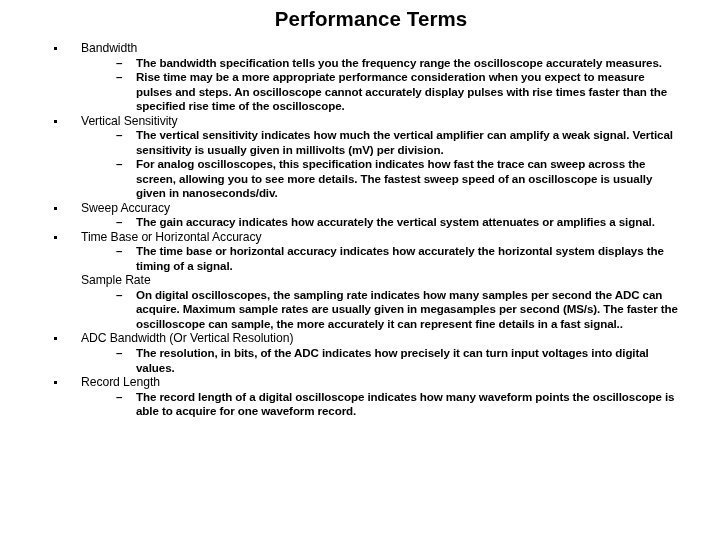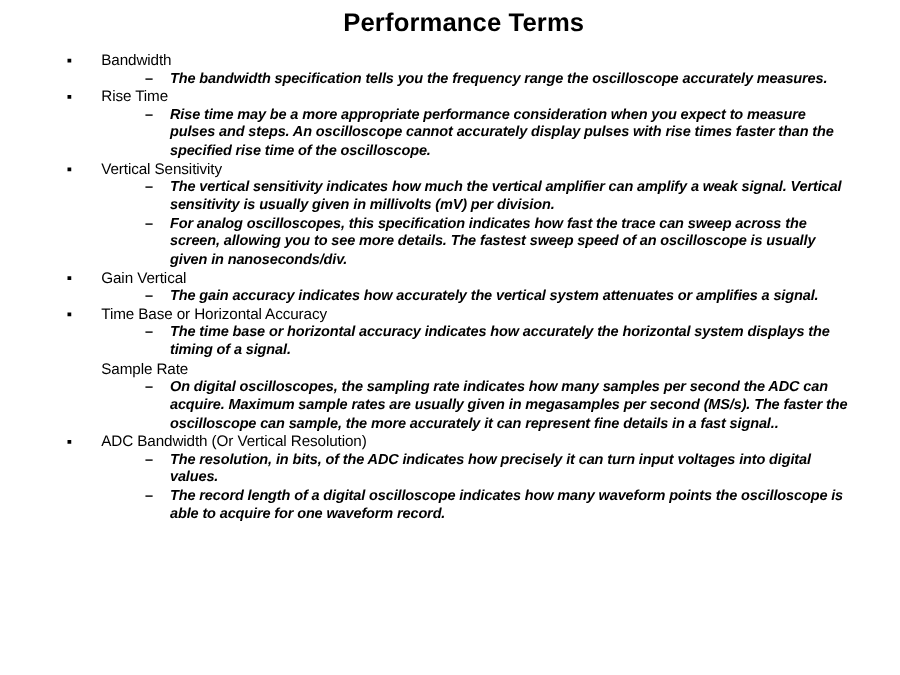--- a/index.html
+++ b/index.html
@@ -67,21 +67,20 @@
   .lvl2 > .dash {
     position: absolute;
     left: 0px;
     top: 0px;
     font-size: 11.6px;
     font-weight: bold;
     line-height: 14.5px;
   }
   .lvl2 > .body {
     display: block;
-    font-style: italic;
   }
   #page-number {
     position: absolute;
     left: 663px;
     top: 506px;
     width: 30px;
     font-size: 11px;
     color: #808080;
     font-weight: normal;
     text-align: right;
@@ -93,54 +92,54 @@
 <div id="slide">
 
   <div id="slide-title">Performance Terms</div>
 
   <div id="content">
       <div class="lvl1"><span class="bullet"></span><span>Bandwidth</span></div>
       <div class="lvl2">
         <span class="dash">–</span>
         <span class="body">The bandwidth specification tells you the frequency range the oscilloscope accurately measures.</span>
       </div>
-      <div class="lvl1"><span class="bullet"></span><span>Rise Time</span></div>
       <div class="lvl2">
         <span class="dash">–</span>
         <span class="body">Rise time may be a more appropriate performance consideration when you expect to measure pulses and steps. An oscilloscope cannot accurately display pulses with rise times faster than the specified rise time of the oscilloscope.</span>
       </div>
       <div class="lvl1"><span class="bullet"></span><span>Vertical Sensitivity</span></div>
       <div class="lvl2">
         <span class="dash">–</span>
         <span class="body">The vertical sensitivity indicates how much the vertical amplifier can amplify a weak signal. Vertical sensitivity is usually given in millivolts (mV) per division.</span>
       </div>
       <div class="lvl2">
         <span class="dash">–</span>
         <span class="body">For analog oscilloscopes, this specification indicates how fast the trace can sweep across the screen, allowing you to see more details. The fastest sweep speed of an oscilloscope is usually given in nanoseconds/div.</span>
       </div>
-      <div class="lvl1"><span class="bullet"></span><span>Gain Vertical</span></div>
+      <div class="lvl1"><span class="bullet"></span><span>Sweep Accuracy</span></div>
       <div class="lvl2">
         <span class="dash">–</span>
         <span class="body">The gain accuracy indicates how accurately the vertical system attenuates or amplifies a signal.</span>
       </div>
       <div class="lvl1"><span class="bullet"></span><span>Time Base or Horizontal Accuracy</span></div>
       <div class="lvl2">
         <span class="dash">–</span>
         <span class="body">The time base or horizontal accuracy indicates how accurately the horizontal system displays the timing of a signal.</span>
       </div>
       <div class="lvl1 nobullet"><span>Sample Rate</span></div>
       <div class="lvl2">
         <span class="dash">–</span>
         <span class="body">On digital oscilloscopes, the sampling rate indicates how many samples per second the ADC can acquire. Maximum sample rates are usually given in megasamples per second (MS/s). The faster the oscilloscope can sample, the more accurately it can represent fine details in a fast signal..</span>
       </div>
       <div class="lvl1"><span class="bullet"></span><span>ADC Bandwidth (Or Vertical Resolution)</span></div>
       <div class="lvl2">
         <span class="dash">–</span>
         <span class="body">The resolution, in bits, of the ADC indicates how precisely it can turn input voltages into digital values.</span>
       </div>
+      <div class="lvl1"><span class="bullet"></span><span>Record Length</span></div>
       <div class="lvl2">
         <span class="dash">–</span>
         <span class="body">The record length of a digital oscilloscope indicates how many waveform points the oscilloscope is able to acquire for one waveform record.</span>
       </div>
     </div>
 
   <div id="page-number">51</div>
 
 </div>
 

